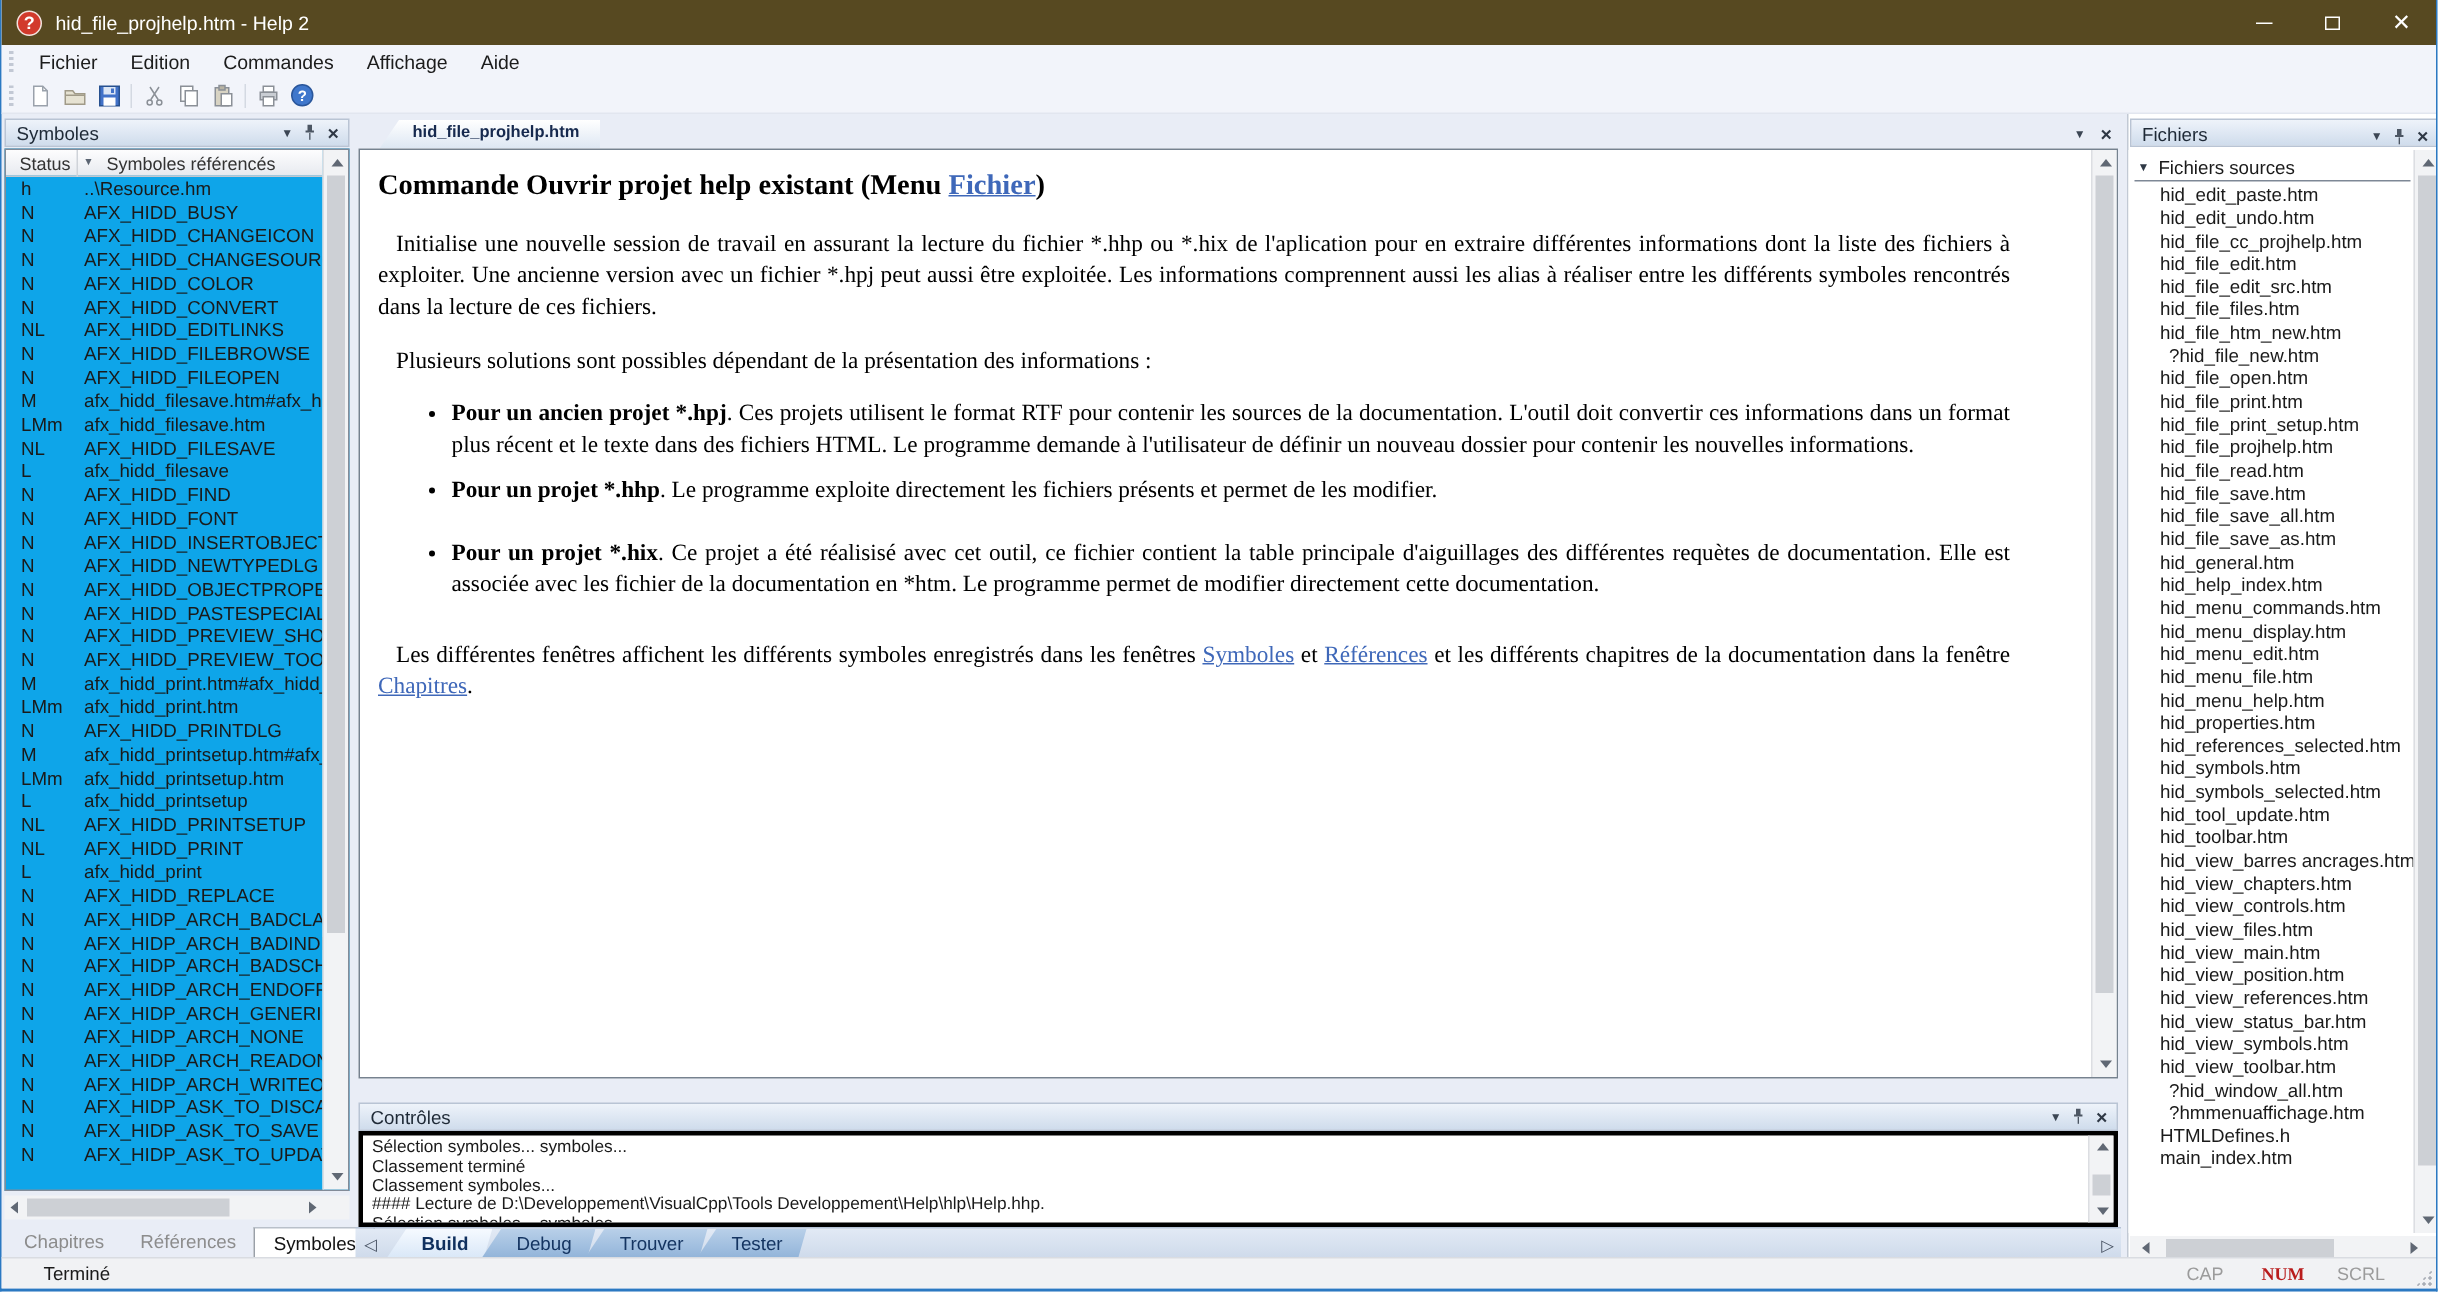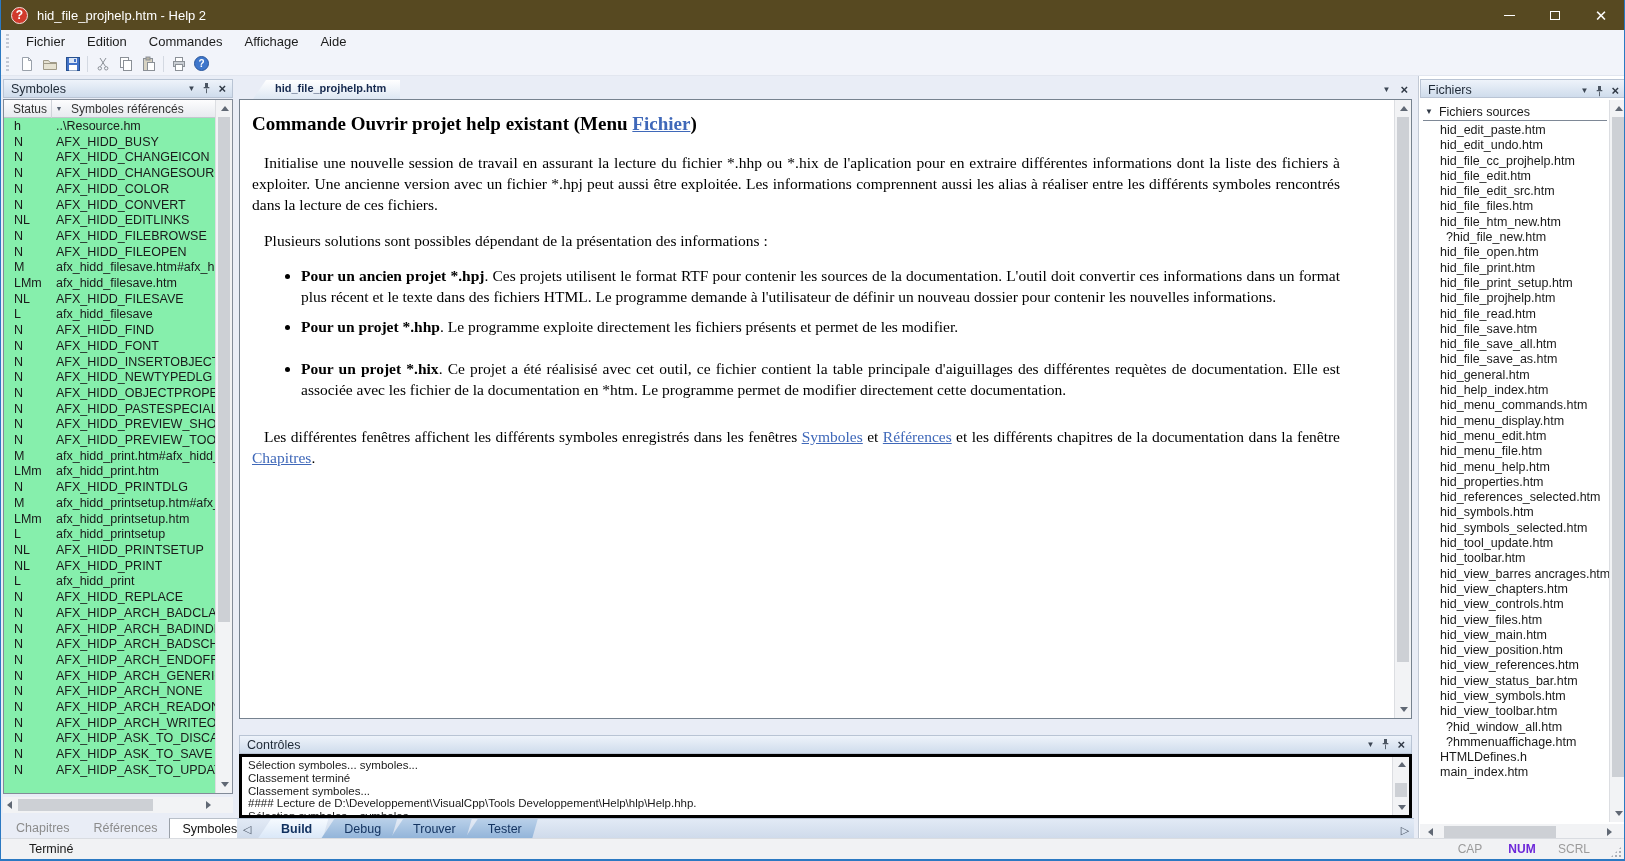--- a/index.html
+++ b/index.html
@@ -45,21 +45,21 @@
   .thumb-h { position:absolute; top:2px; bottom:2px; background:#cdd0d5; }
   .arr { position:absolute; width:0; height:0; }
   .arr-up   { border-left:4px solid transparent; border-right:4px solid transparent; border-bottom:5px solid #606874; }
   .arr-down { border-left:4px solid transparent; border-right:4px solid transparent; border-top:5px solid #606874; }
   .arr-left { border-top:4px solid transparent; border-bottom:4px solid transparent; border-right:5px solid #606874; }
   .arr-right{ border-top:4px solid transparent; border-bottom:4px solid transparent; border-left:5px solid #606874; }
 
   
   .panel-left { position:absolute; left:1px; top:0; width:232px; height:764px; }
   .panel-left .ptitle { top:3px; left:1px; width:230px; }
-  .sym-box { position:absolute; top:23px; left:1px; width:230px; height:695px; border:1px solid #828b98; background:#86efac; }
+  .sym-box { position:absolute; top:23px; left:1px; width:230px; height:695px; border:1px solid #828b98; background:#0ea5e9; }
   .thead { position:absolute; top:0; left:0; right:17px; height:18px; background:linear-gradient(#fdfdfe,#e7eaef);
            border-bottom:1px solid #c3c7ce; display:flex; align-items:center; font-size:12px; color:#333; }
   .th-status { padding-left:9px; width:47px; }
   .th-div { width:1px; height:18px; background:#cfd3d9; }
   .th-filter { width:14px; text-align:center; font-size:7px; color:#5a6472; }
   .th-name { padding-left:5px; }
   .tlist { position:absolute; top:19px; left:0; right:17px; bottom:0; overflow:hidden; font-size:12.5px; color:#1a1a1a; }
   .trow { display:flex; line-height:15.7px; white-space:nowrap; }
   .trow .c1 { width:52px; padding-left:10px; flex:none; }
   .trow .c2 { overflow:hidden; }
@@ -115,21 +115,21 @@
   .frow.q { padding-left:27px; }
   .files-vscroll { top:0; right:1px; bottom:0; }
   .files-hscroll { top:748px; left:1px; width:206px; }
 
   
   .statusbar { position:absolute; bottom:0; left:0; right:0; height:21px; background:#f1f2f4; border-top:1px solid #d9dce1;
                display:flex; align-items:center; font-size:12.5px; color:#1a1a1a; }
   .status-text { padding-left:28px; }
   .status-right { margin-left:auto; display:flex; align-items:center; gap:12px; }
   .kbd { width:40px; text-align:center; color:#9b9b9b; font-size:12px; }
-  .kbd.on { color:#6d28d9; font-weight:bold; }
+  .kbd.on { color:#b91c1c; font-weight:bold;font-family:Liberation Serif, serif; }
   .grip-corner { width:12px; height:12px; margin:6px 2px 0 4px;
                  background:radial-gradient(circle,#a9aeb6 1px,transparent 1.2px); background-size:4px 4px;
                  clip-path:polygon(100% 0,100% 100%,0 100%); }
 </style>
 </head>
 <body>
 
 <div class="titlebar">
   <span class="app-icon">?</span>
   <span class="title-text">hid_file_projhelp.htm - Help 2</span>

